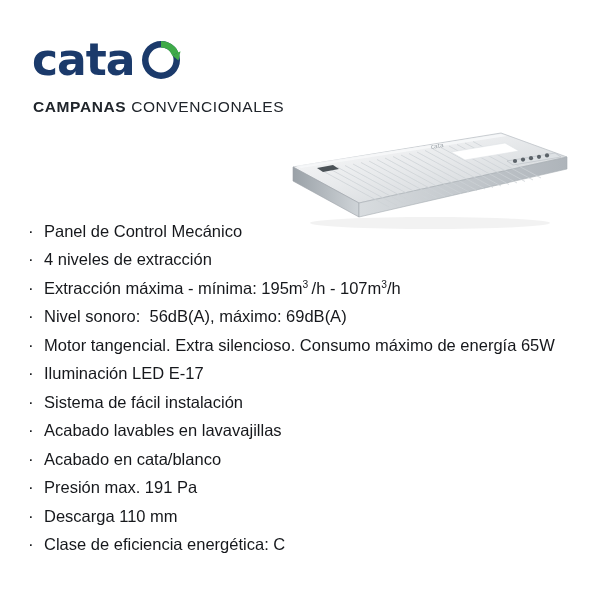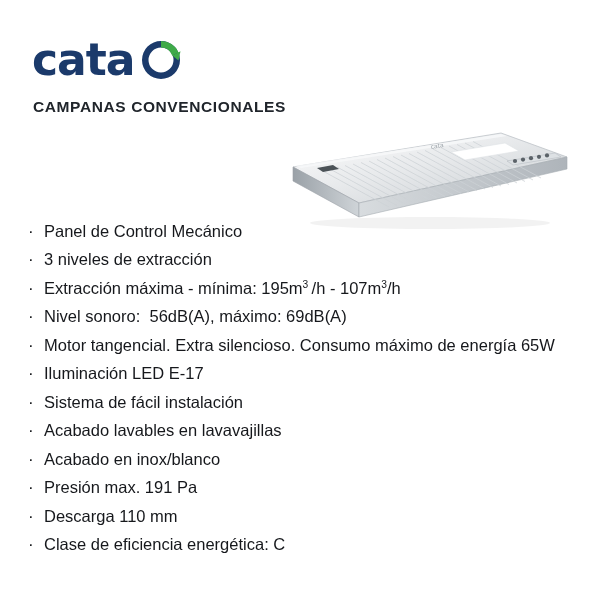--- a/index.html
+++ b/index.html
@@ -60,21 +60,21 @@
   
   .subtitle {
     position: absolute;
     left: 33px;
     top: 98px;
     font-size: 15.5px;
     letter-spacing: 0.6px;
     color: #20252b;
   }
   .subtitle .thin { font-weight: 700; }
-  .subtitle .bold { font-weight: bold; }
+  .subtitle .bold { font-weight: normal; }
 
   
   .product {
     position: absolute;
     left: 255px;
     top: 125px;
     width: 330px;
     height: 110px;
   }
 
@@ -215,21 +215,21 @@
     </svg>
   </div>
 
   <div class="features">
     <div class="feature">
       <span class="bullet">·</span>
       <span class="feature-text">Panel de <b>Control Mecánico</b></span>
     </div>
     <div class="feature">
       <span class="bullet">·</span>
-      <span class="feature-text">3 niveles de extracción</span>
+      <span class="feature-text">4 niveles de extracción</span>
     </div>
     <div class="feature">
       <span class="bullet">·</span>
       <span class="feature-text">Extracción máxima - mínima: <b>195m<sup>3</sup> /h</b> - 107m<sup>3</sup>/h</span>
     </div>
     <div class="feature">
       <span class="bullet">·</span>
       <span class="feature-text"><b>Nivel sonoro:&nbsp; 56dB(A)</b>, máximo: 69dB(A)</span>
     </div>
     <div class="feature">
@@ -243,21 +243,21 @@
     <div class="feature">
       <span class="bullet">·</span>
       <span class="feature-text">Sistema de fácil instalación</span>
     </div>
     <div class="feature">
       <span class="bullet">·</span>
       <span class="feature-text">Acabado lavables en lavavajillas</span>
     </div>
     <div class="feature">
       <span class="bullet">·</span>
-      <span class="feature-text">Acabado en inox/blanco</span>
+      <span class="feature-text">Acabado en cata/blanco</span>
     </div>
     <div class="feature">
       <span class="bullet">·</span>
       <span class="feature-text">Presión max. 191 Pa</span>
     </div>
     <div class="feature">
       <span class="bullet">·</span>
       <span class="feature-text">Descarga 110 mm</span>
     </div>
     <div class="feature">

